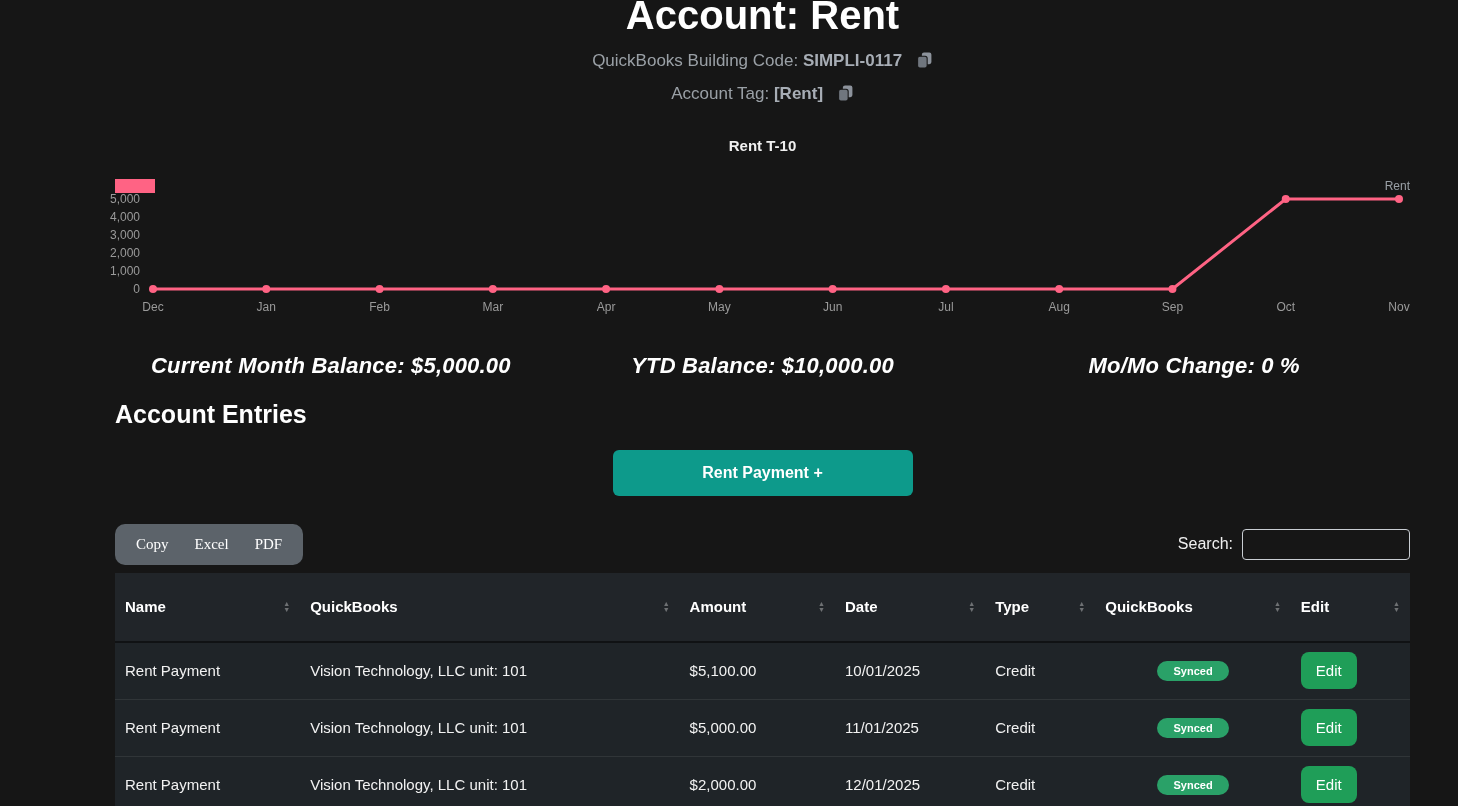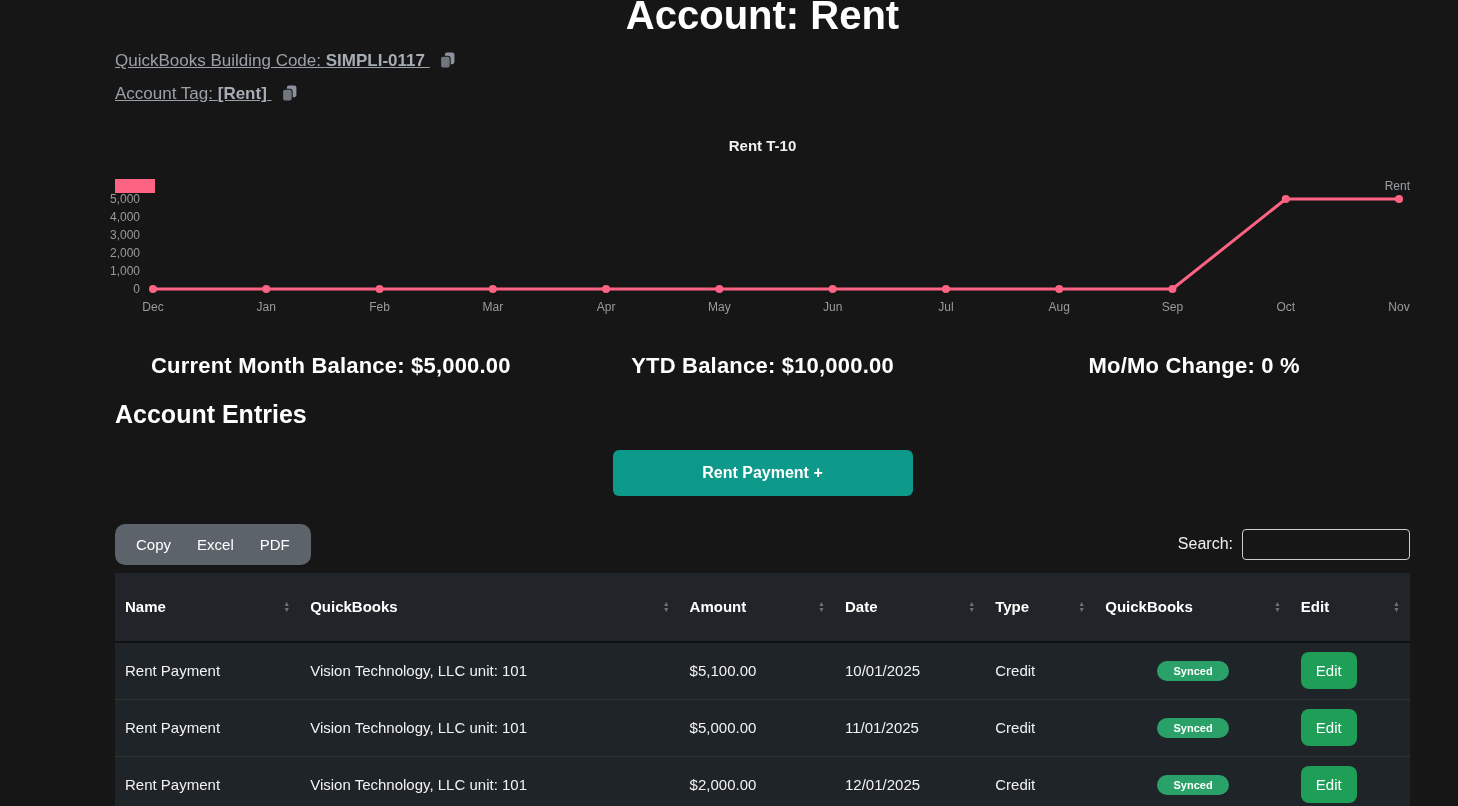--- a/index.html
+++ b/index.html
@@ -1,39 +1,39 @@
 <!DOCTYPE html>
 <html><head>
 <meta charset="utf-8">
 <style>
   html,body{margin:0;padding:0;background:#161616;width:1458px;height:806px;overflow:hidden;
     font-family:"Liberation Sans",sans-serif;color:#fff;}
   .content{margin-left:115px;margin-right:48px;position:relative;}
   
   .page-title{font-size:40px;font-weight:700;text-align:center;margin:-7px 0 0 0;line-height:1.1;}
-  .sub-line{margin:14px 0 0 0;font-size:17px;color:#9aa0a6;text-decoration:underline;}
+  .sub-line{text-align:center;margin:14px 0 0 0;font-size:17px;color:#9aa0a6;}
   .sub-line b{color:#a7adb5;}
   .copy-icon{vertical-align:-3px;margin-left:9px;cursor:pointer;}
   
   .chart-title{text-align:center;font-size:15px;font-weight:700;margin-top:33px;color:#f0f0f0;}
   .legend{display:flex;justify-content:space-between;align-items:center;gap:9px;margin-top:25px;cursor:pointer;}
   .legend-swatch{width:40px;height:14px;background:#ff6384;}
   .legend-label{font-size:12px;color:#9aa0a6;}
   svg.chart-plot{display:block;width:1458px;height:132px;margin-left:-115px;margin-top:-4px;}
   svg.chart-plot text.tick{fill:#9a9a9a;font-size:12px;font-family:"Liberation Sans",sans-serif;}
   
   .stats{display:flex;margin-top:32px;}
-  .stat{flex:1;text-align:center;font-size:22px;font-weight:700;letter-spacing:.2px;}
+  .stat{flex:1;text-align:center;font-size:22px;font-weight:700;letter-spacing:.2px;font-style:italic;}
   
   .entries-heading{text-align:left;font-size:25px;font-weight:700;}
   .add-btn{display:block;margin:17px auto 0 auto;width:300px;height:46px;background:#0d9a8b;color:#fff;
     border:none;border-radius:6px;font-size:16px;font-family:inherit;cursor:pointer;font-weight:bold;}
   
   .toolbar{display:flex;justify-content:space-between;align-items:center;margin-top:28px;}
-  .export-group{background:#5c636a;border-radius:10px;padding:5px 8px;display:flex;align-items:center;}
+  .export-group{background:#5c636a;border-radius:10px;padding:5px 8px;display:flex;align-items:center;font-family:Liberation Serif, serif;}
   .export-btn{background:transparent;border:none;color:#fff;font-size:15px;padding:7px 13px;
     font-family:inherit;cursor:pointer;}
   .search{display:flex;align-items:center;gap:9px;font-size:16px;color:#f0f0f0;}
   .search input{width:150px;height:29px;background:transparent;border:1px solid #c8cdd2;border-radius:4px;
     color:#fff;padding:0 8px;font-size:14px;font-family:inherit;}
   
   table.entries{width:100%;border-collapse:collapse;margin-top:8px;background:#1f2428;}
   thead tr{background:#212529;border-bottom:2px solid #101214;}
   th{height:44px;padding:12px 10px;font-size:15px;font-weight:700;text-align:left;cursor:pointer;}
   .th-inner{display:flex;align-items:center;justify-content:space-between;}

